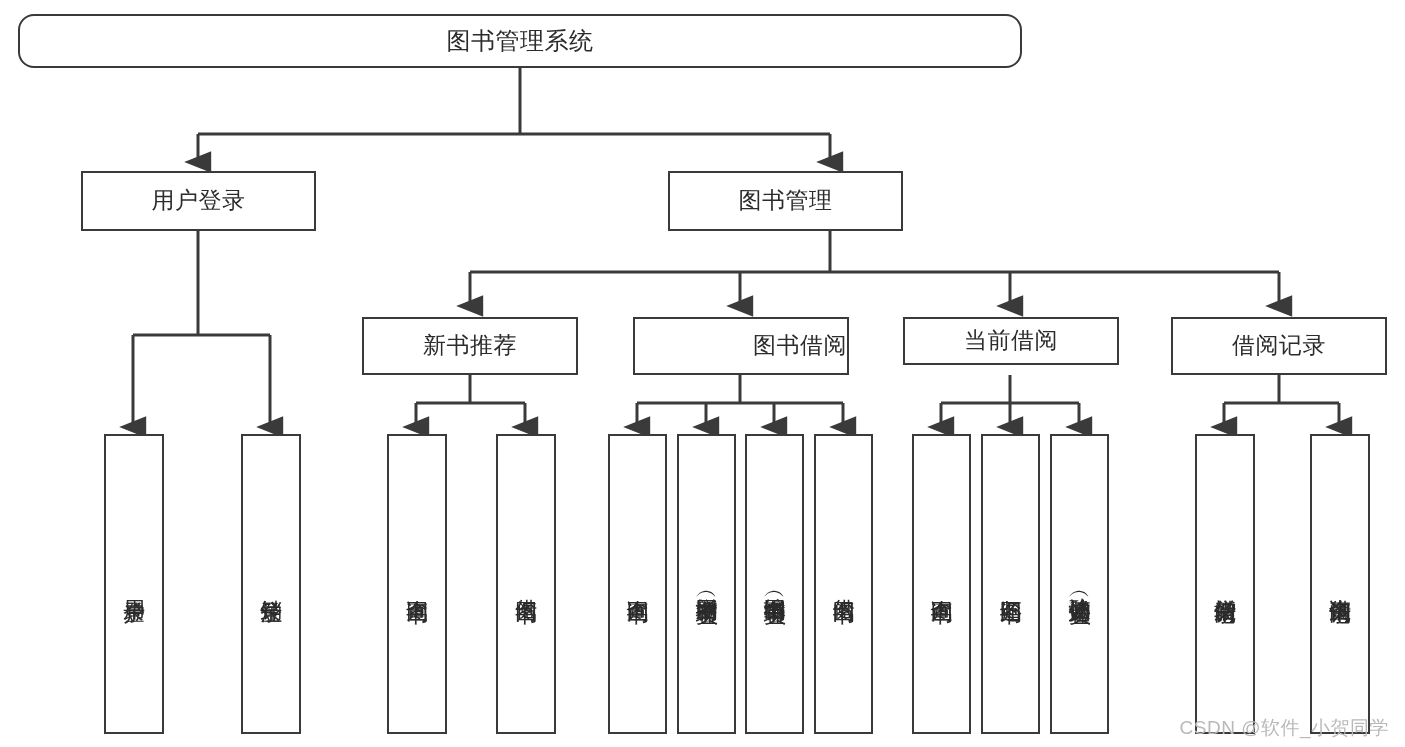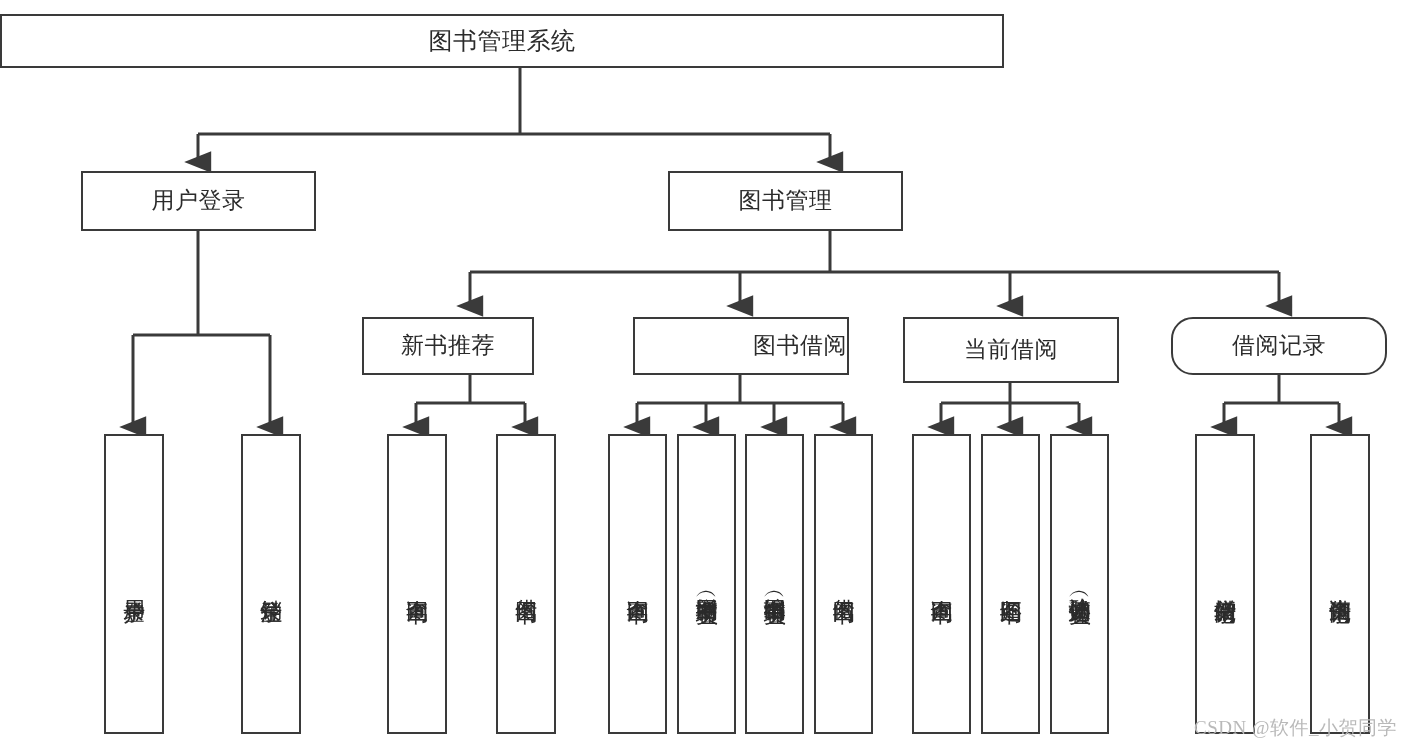--- a/index.html
+++ b/index.html
@@ -52,27 +52,27 @@
     writing-mode: vertical-rl;
     text-orientation: upright;
     white-space: nowrap;
     display: block;
   }
   .node.title {
     font-size: 24px;
   }
   .watermark {
     position: absolute;
-    right: 8px;
+    right: 16px;
     bottom: 6px;
     font-size: 19px;
     color: #b9b9b9;
     letter-spacing: 0.5px;
     white-space: nowrap;
-    font-family: Liberation Serif, serif;
+    font-family: Liberation Sans, sans-serif;
   }
 </style>
 </head>
 <body>
 
 <div id="canvas">
 
   <svg class="wires" viewBox="0 0 1405 747" xmlns="http://www.w3.org/2000/svg">
     <defs>
       <marker id="arrow" markerWidth="10" markerHeight="10" refX="4.2" refY="5" orient="auto" markerUnits="strokeWidth">
@@ -117,45 +117,45 @@
       <path d="M1079,403 L1079,427" marker-end="url(#arrow)"></path>
 
       <path d="M1279,375 L1279,403"></path>
       <path d="M1224,403 L1339,403"></path>
       <path d="M1224,403 L1224,427" marker-end="url(#arrow)"></path>
       <path d="M1339,403 L1339,427" marker-end="url(#arrow)"></path>
 
     </g>
   </svg>
 
-  <div class="node horiz title" style="left:0; top:14px; width:1004px; height:54px;">
+  <div class="node horiz title" style="left:18px; top:14px; width:1004px; height:54px;border-radius:16px;">
     <span>图书管理系统</span>
   </div>
 
   <div class="node horiz" style="left:81px; top:171px; width:235px; height:60px;">
     <span>用户登录</span>
   </div>
 
   <div class="node horiz" style="left:668px; top:171px; width:235px; height:60px;">
     <span>图书管理</span>
   </div>
 
-  <div class="node horiz" style="left:362px; top:317px; width:172px; height:58px;">
+  <div class="node horiz" style="left:362px; top:317px; width:216px; height:58px;">
     <span>新书推荐</span>
   </div>
 
   <div class="node horiz" style="left:633px; top:317px; width:216px; height:58px;justify-content:flex-end;">
     <span>图书借阅</span>
   </div>
 
-  <div class="node horiz" style="left:903px; top:317px; width:216px; height:66px;">
+  <div class="node horiz" style="left:903px; top:317px; width:216px; height:48px;">
     <span>当前借阅</span>
   </div>
 
-  <div class="node horiz" style="left:1171px; top:317px; width:216px; height:58px;border-radius:22px;">
+  <div class="node horiz" style="left:1171px; top:317px; width:216px; height:58px;">
     <span>借阅记录</span>
   </div>
 
   <div class="node vert" style="left:104px; top:434px; width:60px; height:300px;">
     <span class="vtext">用户登录</span>
   </div>
 
   <div class="node vert" style="left:241px; top:434px; width:60px; height:300px;">
     <span class="vtext">注销登录</span>
   </div>

